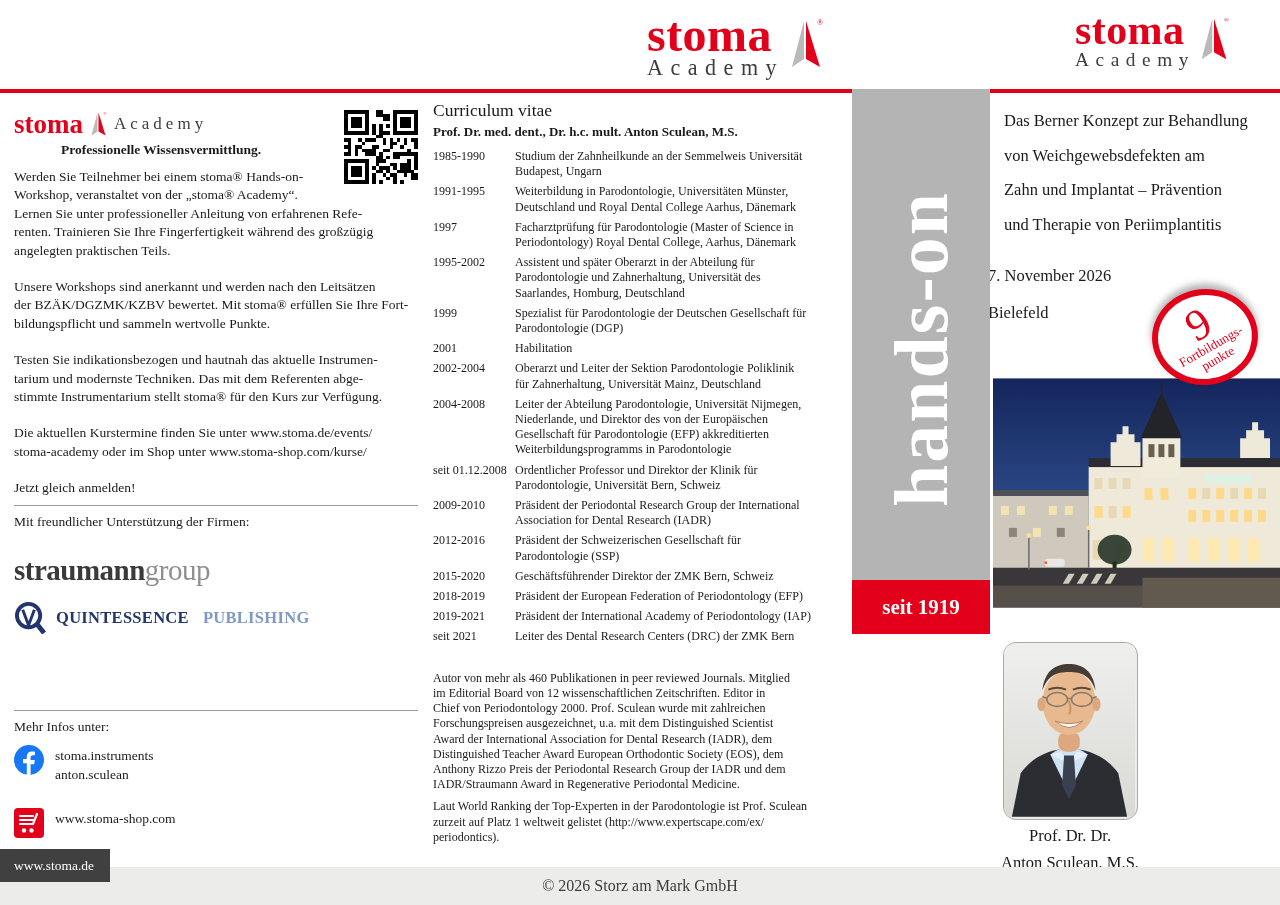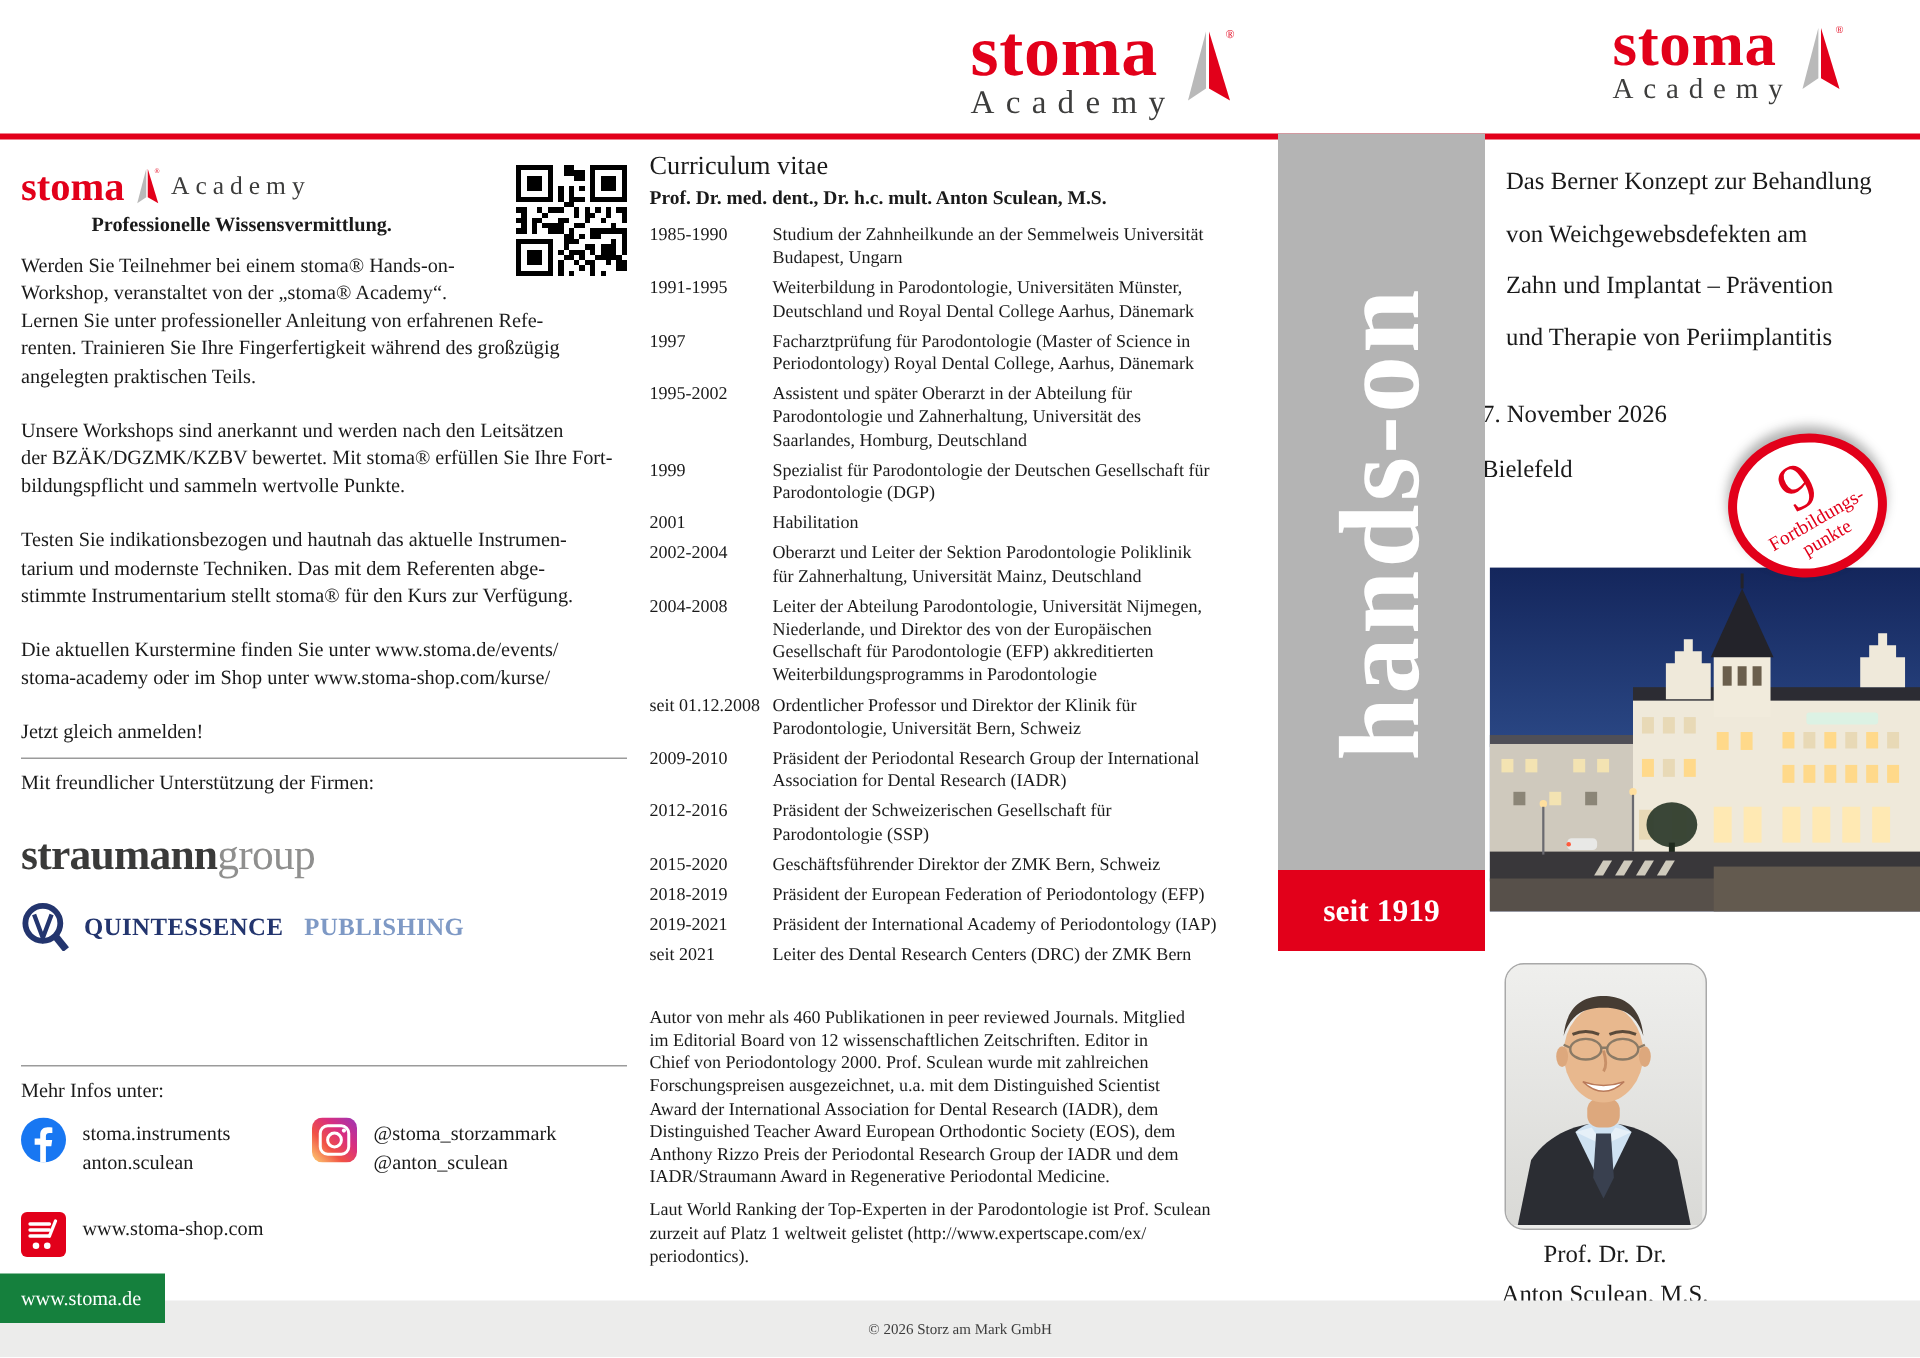--- a/index.html
+++ b/index.html
@@ -36,25 +36,25 @@
   .str-l{color:#8f8f8e;}
   .quint-row{display:flex;align-items:center;gap:9px;margin-top:14px;}
   .q-name{color:#23356e;font-weight:bold;font-size:16.5px;letter-spacing:.3px;}
   .q-sub{color:#7e99c5;font-weight:bold;font-size:16.5px;letter-spacing:.3px;margin-left:5px;}
   .left-social{left:14px;top:710px;width:404px;}
   .social-grid{display:flex;margin-top:10px;}
   .social-col{width:194px;}
   .social-row{display:flex;gap:11px;align-items:flex-start;}
   .social-text{font-size:13.5px;line-height:19px;white-space:pre-line;padding-top:1px;}
   .cart-row{margin-top:24px;}
-  .stoma-de{left:0;top:849px;width:110px;height:33px;background:#15803d;color:#fff;
+  .stoma-de{left:0;top:849px;width:110px;height:33px;background:#404040;color:#fff;
             font-size:13.5px;display:flex;align-items:center;padding-left:14px;
             box-sizing:border-box;z-index:5;}
   .footer{left:0;top:867px;width:1280px;height:38px;background:#ececeb;display:flex;
-          align-items:center;justify-content:center;font-size:10px;color:#3c3c3c;z-index:2;}
+          align-items:center;justify-content:center;font-size:16px;color:#3c3c3c;z-index:2;}
 
   
   .mid{left:433px;top:100px;width:414px;}
   .cv-title{font-size:17.5px;font-weight:400;margin:0;}
   .cv-name{font-size:13px;font-weight:bold;margin:3px 0 9px 0;}
   .cv-row{position:relative;padding-left:82px;font-size:12px;line-height:15.2px;margin-bottom:5px;}
   .cv-year{position:absolute;left:0;top:0;white-space:nowrap;}
   .cv-desc{white-space:pre-line;}
   .cv-outro{margin-top:26px;font-size:12px;line-height:15.2px;}
   .cv-outro .para{margin-bottom:7px;}
@@ -315,40 +315,20 @@
                 <path d="M6,12 h13"></path>
                 <path d="M6,16 h13"></path>
               <path d="M19,16 L23,6"></path>
             </g>
             <circle cx="10" cy="22.5" r="2.2" fill="#fff"></circle>
             <circle cx="17.5" cy="22.5" r="2.2" fill="#fff"></circle>
           </svg>
           <div class="social-text">www.stoma-shop.com</div>
         </div>
       </div>
-      <div class="social-col">
-        <div class="social-row">
-          <svg width="30" height="30" viewBox="0 0 30 30">
-            <defs>
-              <linearGradient id="ig" x1="0" y1="1" x2="1" y2="0">
-                <stop offset="0" stop-color="#fed373"></stop>
-                  <stop offset="0.35" stop-color="#f15245"></stop>
-                <stop offset="0.65" stop-color="#d92e7f"></stop>
-                  <stop offset="1" stop-color="#9b36b7"></stop>
-              </linearGradient>
-            </defs>
-            <rect width="30" height="30" rx="7" fill="url(#ig)"></rect>
-            <rect x="5.5" y="5.5" width="19" height="19" rx="5" fill="none" stroke="#fff" stroke-width="2"></rect>
-            <circle cx="15" cy="15" r="4.6" fill="none" stroke="#fff" stroke-width="2"></circle>
-            <circle cx="21.3" cy="8.7" r="1.4" fill="#fff"></circle>
-          </svg>
-          <div class="social-text">@stoma_storzammark
-@anton_sculean</div>
-        </div>
-      </div>
     </div>
   </div>
 
   <div class="abs stoma-de">www.stoma.de</div>
 
   <div class="abs mid">
     <h2 class="cv-title">Curriculum vitae</h2>
     <div class="cv-name">Prof. Dr. med. dent., Dr. h.c. mult. Anton Sculean, M.S.</div>
 
     <div class="cv-row">

